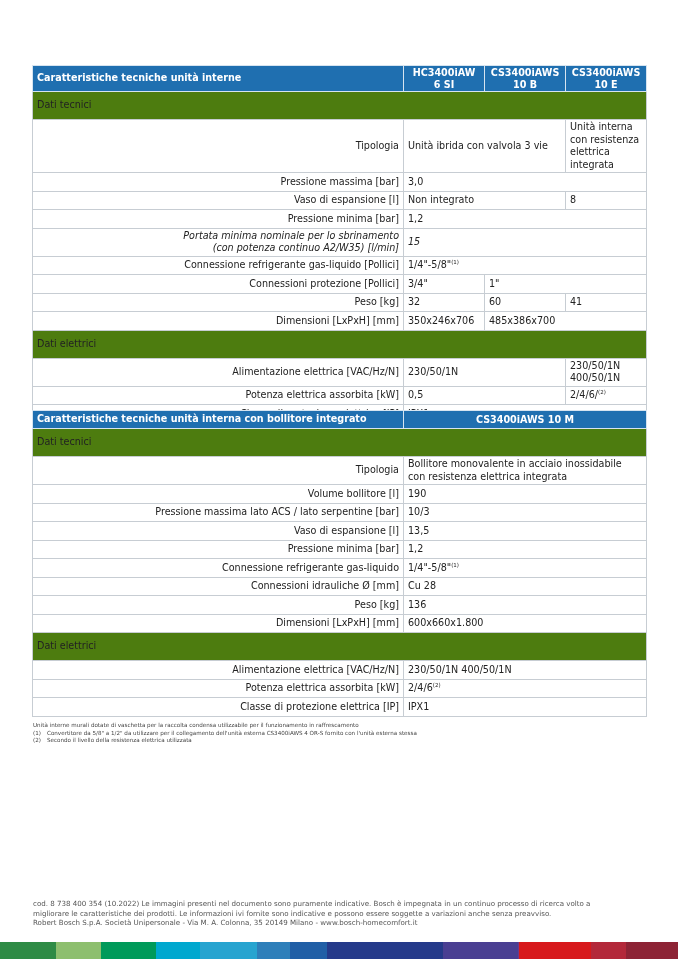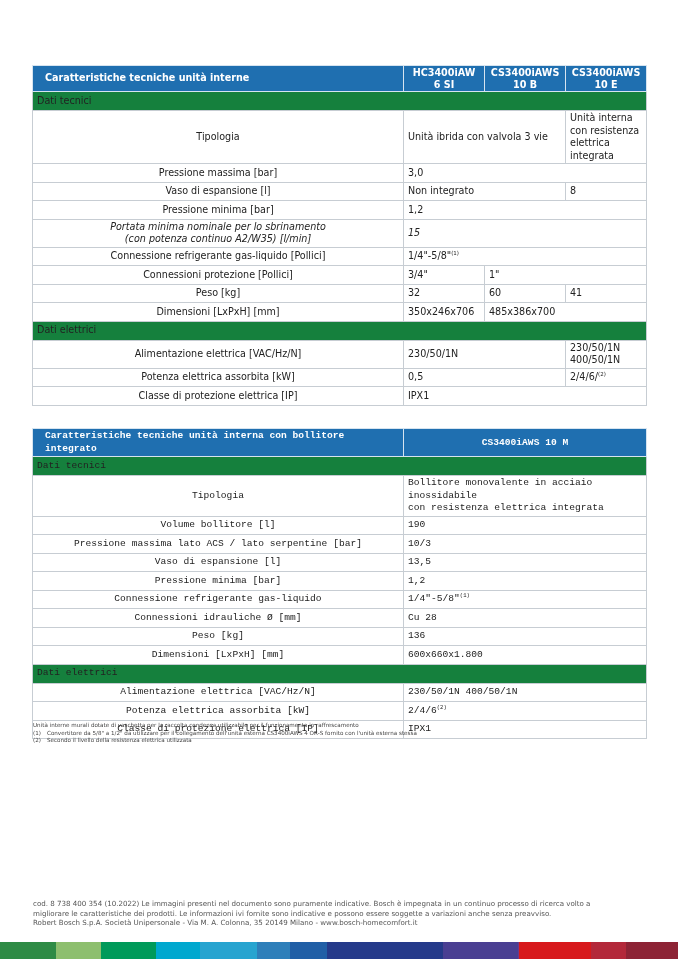--- a/index.html
+++ b/index.html
@@ -5,29 +5,29 @@
     * { margin: 0; padding: 0; box-sizing: border-box; }
     html, body { width: 678px; height: 959px; background: #ffffff; overflow: hidden; }
     body { position: relative; font-family: "DejaVu Sans", sans-serif; color: #222; }
     .tbl { position: absolute; left: 32px; width: 614px; border-collapse: collapse; table-layout: fixed; font-size: 9.6px; }
     .tbl td, .tbl th { border: 1px solid #c7cdd3; padding: 1px 4px; vertical-align: middle; line-height: 12.5px; }
     .tbl col.c0 { width: 371px; }
     .tbl col.c1 { width: 81px; }
     .tbl col.c2 { width: 81px; }
     .tbl col.c3 { width: 81px; }
     .hdr th { background: #1f6fb0; color: #fff; font-weight: bold; font-size: 9.6px; border-color: #d6e4f0; }
-    .hdr th.lbl { text-align: left; padding-left: 12px; }
+    .hdr th.lbl { text-align: left; padding-left: 4px; }
     .hdr th.model { text-align: center; line-height: 11.5px; }
-    .sec td { background: #15803d; color: #222; height: 19px; }
+    .sec td { background: #4d7c0f; color: #222; height: 28px; }
     .tbl td.v { text-align: left; }
-    .tbl td.l { text-align: center; }
+    .tbl td.l { text-align: right; }
     .r18 td { height: 18.5px; margin-top: 24px; }
     sup { font-size: 5.5px; vertical-align: super; line-height: 0; }
     #t1 { top: 65px; }
-    #t2 { top: 428px; font-family: Liberation Mono, monospace; }
+    #t2 { top: 410px; }
     .notes { position: absolute; left: 33px; top: 722px; font-size: 5.6px; line-height: 7.6px; color: #444; }
     .notes .row { display: flex; }
     .notes .n { width: 14px; }
     .footer { position: absolute; left: 33px; top: 899px; font-size: 7.1px; line-height: 9.5px; color: #555; width: 620px; }
     .band { position: absolute; left: 0; top: 942px; width: 678px; height: 17px; display: flex; }
     .band div { height: 100%; }
   </style>
 </head>
 <body>
 

